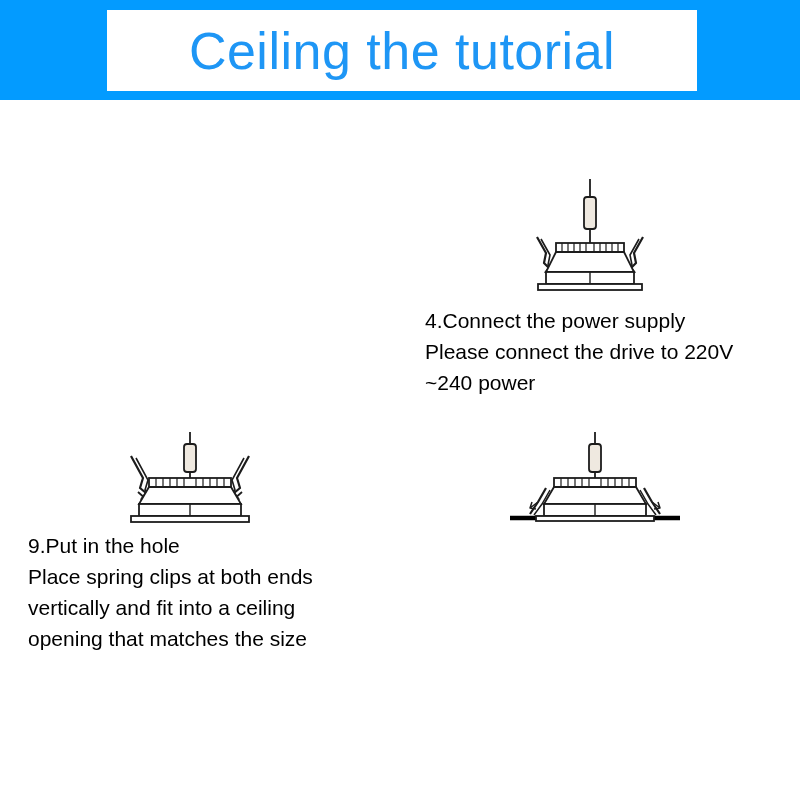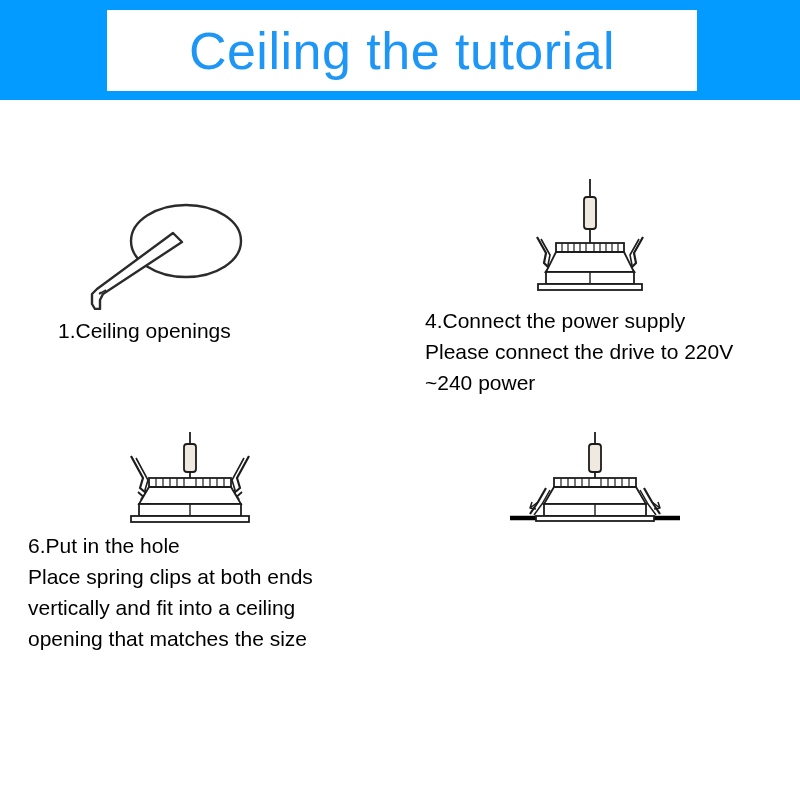--- a/index.html
+++ b/index.html
@@ -93,34 +93,20 @@
 <body>
 
 <div class="header-band">
   <div class="title-box">
     <div class="title-text">Ceiling the tutorial</div>
   </div>
 </div>
 
 <div class="steps">
 
-  <div class="step" id="step-1">
-    <div class="step-fig">
-      <svg class="fig-svg" width="190" height="120" viewBox="0 0 190 120">
-
-        <ellipse cx="116" cy="51" rx="55" ry="36" fill="#ffffff" stroke="#2b2b2b" stroke-width="2.4"></ellipse>
-
-        <path d="M112 52 L33 104 L30 110 L30 119 L25 119 L22 114 L22 104 L27 99 L103 43 Z" fill="#ffffff" stroke="#2b2b2b" stroke-width="2.4" stroke-linejoin="round"></path>
-
-        <path d="M29 104 L36 100" fill="none" stroke="#2b2b2b" stroke-width="1.6"></path>
-        <circle cx="30.5" cy="103" r="1.2" fill="#2b2b2b"></circle>
-      </svg>
-    </div>
-    <div class="step-text">1.Ceiling openings</div>
-  </div>
 
   <div class="step" id="step-2">
     <div class="step-fig">
       <svg class="fig-svg" width="180" height="125" viewBox="0 0 180 125">
         <g stroke="#1c1c1c" fill="none" stroke-width="1.8">
 
           <line x1="90" y1="4" x2="90" y2="22"></line>
 
           <rect x="84" y="22" width="12" height="32" rx="3" fill="#efe9e0" stroke="#1c1c1c" stroke-width="1.8"></rect>
 
@@ -192,21 +178,21 @@
 
           <path d="M44 57 L126 57 L136 74 L34 74 Z" fill="#ffffff" stroke="#1c1c1c" stroke-width="1.8"></path>
 
           <rect x="34" y="74" width="102" height="12" fill="#ffffff" stroke="#1c1c1c" stroke-width="1.8"></rect>
           <line x1="85" y1="74" x2="85" y2="86" stroke-width="1.4"></line>
 
           <rect x="26" y="86" width="118" height="6" fill="#ffffff" stroke="#1c1c1c" stroke-width="1.8"></rect>
         </g>
       </svg>
     </div>
-    <div class="step-text">    6.Put in the hole
+    <div class="step-text">    9.Put in the hole
 Place spring clips at both ends
 vertically and fit into a ceiling
 opening that matches the size</div>
   </div>
 
   <div class="step" id="step-4">
     <div class="step-fig">
       <svg class="fig-svg" width="190" height="100" viewBox="0 0 190 100">
         <g stroke="#1c1c1c" fill="none" stroke-width="1.8">
           <line x1="95" y1="2" x2="95" y2="14"></line>

